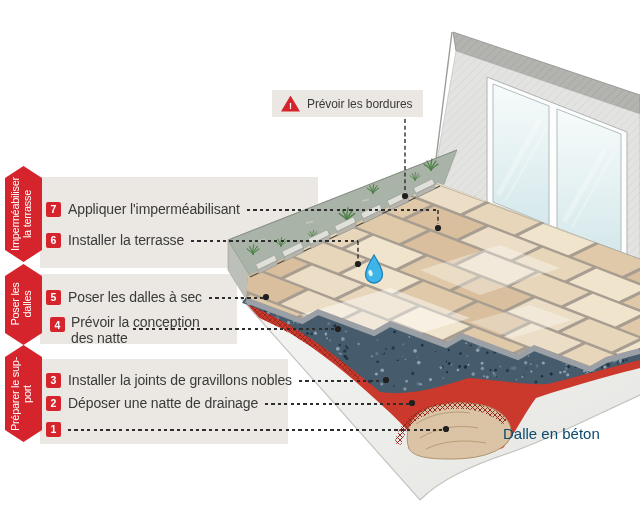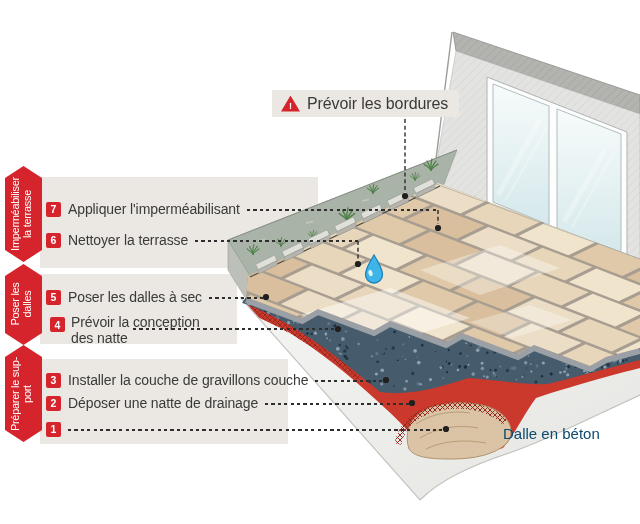--- a/index.html
+++ b/index.html
@@ -12,21 +12,21 @@
        font-weight:bold;display:flex;align-items:center;justify-content:center;border-radius:2px;}
   .lbl{font-size:14px;color:#3a3a3a;white-space:nowrap;letter-spacing:-0.1px;line-height:16px;}
   .dash{flex:1;height:2px;margin-top:1px;
         background:repeating-linear-gradient(90deg,#2e2e2e 0 3.2px,transparent 3.2px 6.4px);}
   .abs{position:absolute;z-index:2;}
   .warn{position:absolute;left:272px;top:90px;height:27px;background:#ebe8e3;display:flex;
         align-items:center;gap:7px;padding:0 11px 0 9px;z-index:2;}
   .tri{width:19px;height:16px;background:#d5242c;clip-path:polygon(50% 0,100% 100%,0 100%);
        color:#fff;font-size:9px;font-weight:bold;display:flex;align-items:flex-end;
        justify-content:center;line-height:1;padding-bottom:1px;box-sizing:border-box;}
-  .warn .lbl{font-size:16px;}
+  .warn .lbl{font-size:12px;}
   .slab-lbl{position:absolute;left:503px;top:425px;font-size:15px;color:#0c4a6e;z-index:2;}
 </style>
 </head>
 <body>
 
 <div class="stage">
 
   <div class="gbox" style="left:40px;top:177px;width:278px;height:91px"></div>
   <div class="gbox" style="left:40px;top:274px;width:197px;height:70px"></div>
   <div class="gbox" style="left:40px;top:359px;width:248px;height:85px"></div>
@@ -478,37 +478,37 @@
     <span class="lbl">Prévoir les bordures</span>
   </div>
 
   <div class="step" style="top:201px;right:202px">
     <span class="num">7</span>
     <span class="lbl">Appliquer l'imperméabilisant</span>
     <span class="dash"></span>
   </div>
   <div class="step" style="top:232px;right:282px">
     <span class="num">6</span>
-    <span class="lbl">Nettoyer la terrasse</span>
+    <span class="lbl">Installer la terrasse</span>
     <span class="dash"></span>
   </div>
   <div class="step" style="top:289px;right:377px">
     <span class="num">5</span>
     <span class="lbl">Poser les dalles à sec</span>
     <span class="dash"></span>
   </div>
 
   <span class="num abs" style="left:50px;top:317px">4</span>
   <div class="lbl abs" style="left:71px;top:314px">Prévoir la conception</div>
   <div class="lbl abs" style="left:71px;top:330px">des natte</div>
   <div class="dash abs" style="left:133px;top:327px;width:201px;flex:none"></div>
 
   <div class="step" style="top:372px;right:258px">
     <span class="num">3</span>
-    <span class="lbl">Installer la couche de gravillons couche</span>
+    <span class="lbl">Installer la joints de gravillons nobles</span>
     <span class="dash"></span>
   </div>
   <div class="step" style="top:395px;right:231px">
     <span class="num">2</span>
     <span class="lbl">Déposer une natte de drainage</span>
     <span class="dash"></span>
   </div>
   <div class="step" style="top:421px;right:197px">
     <span class="num">1</span>
     <span class="dash"></span>

